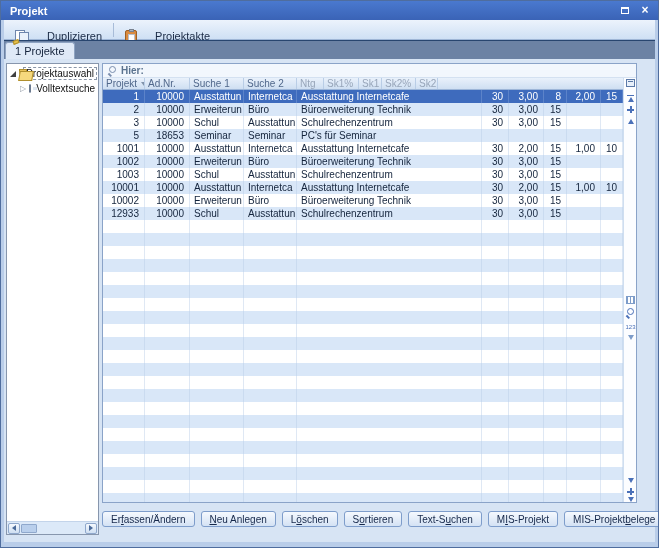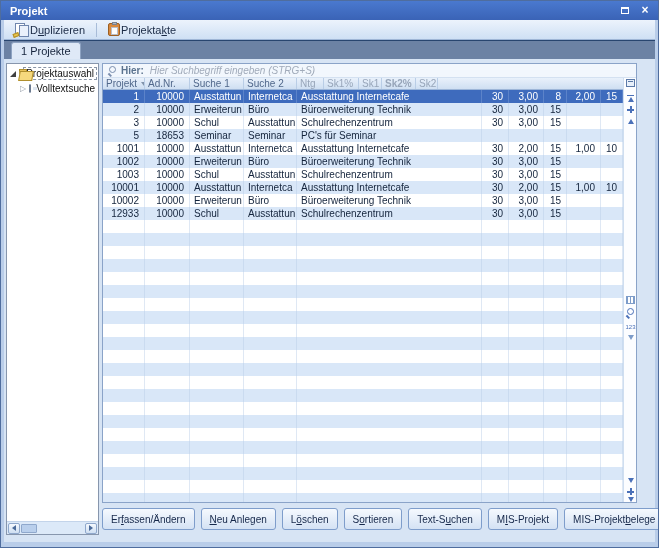--- a/index.html
+++ b/index.html
@@ -15,32 +15,32 @@
     background:linear-gradient(#4a79cf,#3a63b6);display:flex;align-items:center;}
   .titlebar .title{color:#fff;font-weight:bold;font-size:11px;padding-left:9px;}
   .win-controls{position:absolute;right:6px;top:2px;display:flex;gap:6px;align-items:center;}
   .win-btn{width:14px;height:14px;display:flex;align-items:center;justify-content:center;cursor:default;}
   .restore-glyph{width:8px;height:7px;border:1px solid #fff;border-top-width:2px;display:inline-block;}
   .win-btn.close{color:#fff;font-weight:bold;font-size:12px;line-height:12px;}
   
   .toolbar{position:absolute;left:3px;right:3px;top:19px;height:20px;
     background:linear-gradient(#ecf3fc,#cfe0f4);border-bottom:1px solid #9fb6d6;
     display:flex;align-items:center;padding-left:4px;}
-  .tb-btn{display:flex;align-items:center;gap:1px;padding:17px 6px;height:18px;border:1px solid transparent;border-radius:2px;}
+  .tb-btn{display:flex;align-items:flex-start;gap:18px;padding:17px 6px;height:18px;border:1px solid transparent;border-radius:2px;}
   .tb-label{font-size:11px;color:#1a2a45;}
   .tb-sep{width:1px;height:14px;background:#a8bcd8;margin:0 4px;}
   .icon-dup{position:relative;width:14px;height:13px;display:inline-block;}
   .icon-dup::before{content:"";position:absolute;left:0;top:0;width:8px;height:10px;background:#fff;border:1px solid #6f86ad;}
   .icon-dup::after{content:"";position:absolute;left:4px;top:2px;width:8px;height:10px;background:#eaf1fb;border:1px solid #6f86ad;}
   .icon-pen{position:absolute;left:-2px;bottom:-1px;width:6px;height:4px;background:#e8c34a;border:1px solid #b08f2e;transform:rotate(-20deg);z-index:2;}
   .icon-akte{position:relative;width:12px;height:13px;background:#d98a3f;border:1px solid #9c5f22;border-radius:2px;display:inline-block;}
   .akte-page{position:absolute;left:2px;top:3px;width:7px;height:8px;background:#fdfdfd;border:1px solid #b9bec7;}
   .akte-clip{position:absolute;left:3px;top:-2px;width:5px;height:3px;background:#aeb6c2;border:1px solid #79818e;z-index:2;}
   
-  .tabstrip{position:absolute;left:3px;right:3px;top:39px;height:19px;background:#6c82a4;border-top:1px solid #28456f;display:flex;align-items:flex-end;padding-left:7px;}
+  .tabstrip{position:absolute;left:3px;right:3px;top:39px;height:19px;background:#6c82a4;border-top:1px solid #28456f;display:flex;align-items:flex-end;padding-left:1px;}
   .tab{background:#dfe9f7;border:1px solid #8ea3c2;border-bottom:none;border-radius:3px 3px 0 0;
     font-size:11px;color:#16243c;padding:2px 9px 2px 9px;height:17px;line-height:13px;}
   
   .content{position:absolute;left:3px;right:3px;top:58px;bottom:5px;background:#d7e4f4;}
   
   .tree-panel{position:absolute;left:2px;top:4px;width:93px;bottom:7px;background:#fff;border:1px solid #8796ad;}
   .tree-item{display:flex;align-items:center;gap:3px;padding:3px 1px 1px 3px;font-size:10px;color:#111;white-space:nowrap;}
   .tree-item.child{padding-left:13px;padding-top:2px;}
   .exp-expanded{width:0;height:0;border-bottom:6px solid #404040;border-left:6px solid transparent;display:inline-block;}
   .exp-collapsed{color:#98a0ab;font-size:8px;line-height:8px;font-family:"DejaVu Sans",sans-serif;}
@@ -91,21 +91,21 @@
   .plus{width:7px;height:7px;background:
       linear-gradient(#4a70b8,#4a70b8) center/7px 2px no-repeat,
       linear-gradient(#4a70b8,#4a70b8) center/2px 7px no-repeat;}
   .cols-ico{width:9px;height:8px;border:1px solid #7d9cc9;background:repeating-linear-gradient(90deg,#7d9cc9 0 1px,#fff 1px 3px);}
   .mag2{position:relative;width:9px;height:9px;}
   .mag2::before{content:"";position:absolute;left:1px;top:0;width:5px;height:5px;border:1px solid #4a70b8;border-radius:50%;}
   .mag2::after{content:"";position:absolute;left:0;bottom:0;width:4px;height:1.5px;background:#4a70b8;transform:rotate(45deg);}
   .num123{font-size:6px;color:#4a70b8;line-height:7px;}
   
   .actions{position:absolute;left:98px;top:449px;height:22px;display:flex;gap:6px;align-items:center;}
-  .act-btn{height:22px;padding:1px 8px;font-size:10px;color:#16284a;
+  .act-btn{height:16px;padding:1px 8px;font-size:10px;color:#16284a;
     background:linear-gradient(#f5f9fe,#d4e2f4);border:1px solid #7e9dcb;border-radius:3px;
     font-family:"Liberation Sans","DejaVu Sans",sans-serif;white-space:nowrap;}
   u{text-decoration:underline;}
 </style>
 </head>
 <body>
 
 <div class="window">
 
   <div class="titlebar">
@@ -160,21 +160,20 @@
         <span class="sb-btn right">
             <span class="arr-right"></span>
           </span>
       </div>
     </div>
 
     <div class="main-panel">
       <div class="searchbar">
         <span class="mag"></span>
         <span class="search-label">Hier:</span>
-        <input class="search-input" placeholder="Hier Suchbegriff eingeben (STRG+S)" style="">
       </div>
       <div class="grid-header" id="grid-header">
           <div class="hcell" style="width: 42px; flex: 0 0 auto;">
             <span>Projekt</span>
             <span class="sort-arrow"></span>
           </div>
           <div class="hcell" style="width: 45px; flex: 0 0 auto;">
             <span>Ad.Nr.</span>
           </div>
           <div class="hcell" style="width: 54px; flex: 0 0 auto;">
@@ -185,21 +184,21 @@
           </div>
           <div class="hcell muted" style="width: 27px; flex: 0 0 auto;">
             <span>Ntg</span>
           </div>
           <div class="hcell muted" style="width: 35px; flex: 0 0 auto; text-align: center;">
             <span>Sk1%</span>
           </div>
           <div class="hcell muted" style="width: 23px; flex: 0 0 auto;">
             <span>Sk1</span>
           </div>
-          <div class="hcell muted" style="width: 34px; flex: 0 0 auto; font-weight: bold;">
+          <div class="hcell muted" style="width: 34px; flex: 0 0 auto;">
             <span>Sk2%</span>
           </div>
           <div class="hcell muted" style="width: 22px; flex: 0 0 auto;">
             <span>Sk2</span>
           </div>
         </div>
       <div class="grid-body" id="grid-body">
           <div class="row selected">
             <div class="cell right" style="width: 42px; flex: 0 0 auto;">1</div>
             <div class="cell right" style="width: 45px; flex: 0 0 auto;">10000</div>

